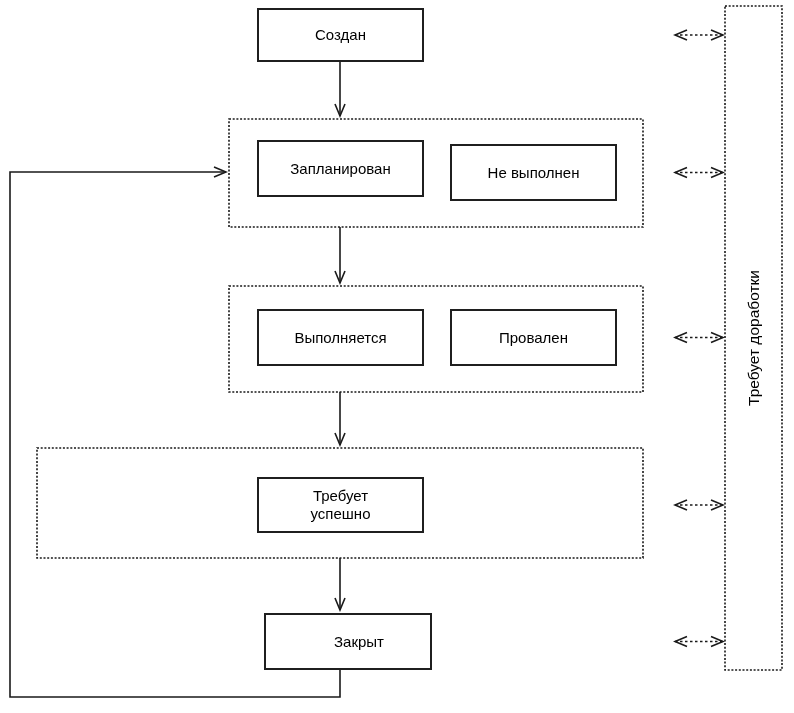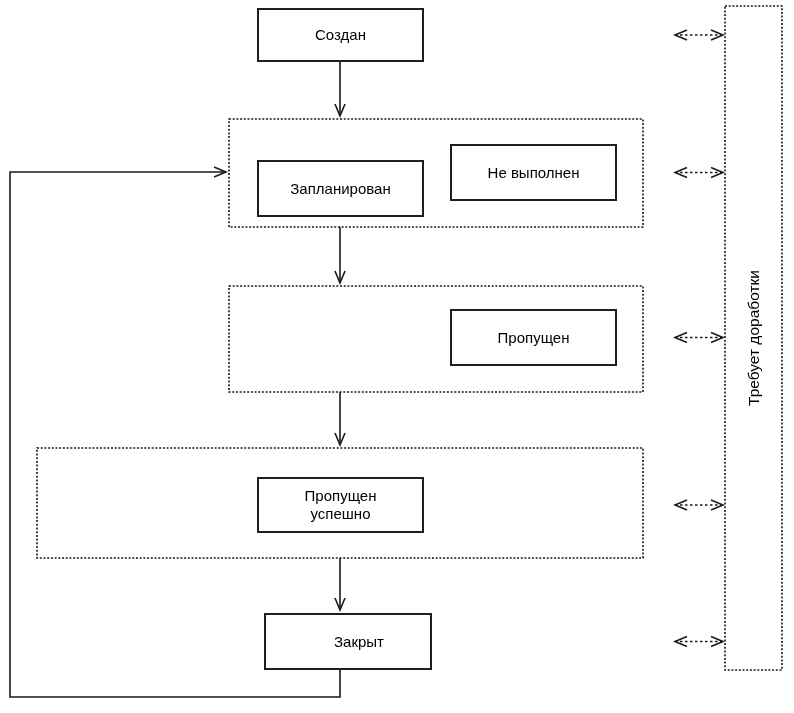--- a/index.html
+++ b/index.html
@@ -30,21 +30,21 @@
     align-items: center;
     justify-content: center;
     text-align: center;
     font-size: 15px;
     line-height: 1.2;
     color: #000000;
   }
   .bold { font-weight: normal; }
 
   #box-created    { left: 257px; top: 8px;   width: 167px; height: 54px; }
-  #box-planned    { left: 257px; top: 160px; width: 167px; height: 57px; }
+  #box-planned    { left: 257px; top: 140px; width: 167px; height: 57px; }
   #box-notexec    { left: 450px; top: 144px; width: 167px; height: 57px; }
   #box-inprogress { left: 257px; top: 309px; width: 167px; height: 57px; }
   #box-skipped    { left: 450px; top: 309px; width: 167px; height: 57px; }
   #box-failed     { left: 63px;  top: 477px; width: 166px; height: 56px; }
   #box-passed     { left: 257px; top: 477px; width: 167px; height: 56px; }
   #box-blocked    { left: 450px; top: 477px; width: 167px; height: 56px; }
   #box-closed     { left: 264px; top: 613px; width: 168px; height: 57px; padding-left: 22px; }
 
   #box-passed span { display: inline-block; max-width: 90px; }
 
@@ -103,28 +103,31 @@
   </div>
 
   <div class="box" id="box-planned">
     <span>Запланирован</span>
   </div>
 
   <div class="box bold" id="box-notexec">
     <span>Не выполнен</span>
   </div>
 
+  <div class="box" id="box-inprogress">
+    <span>Выполняется</span>
+  </div>
 
   <div class="box bold" id="box-skipped">
-    <span>Пропущен</span>
+    <span>Провален</span>
   </div>
 
 
   <div class="box bold" id="box-passed">
-    <span>Пропущен успешно</span>
+    <span>Требует успешно</span>
   </div>
 
 
   <div class="box" id="box-closed">
     <span>Закрыт</span>
   </div>
 
   <div id="sidebar-text">
     <span>Требует доработки</span>
   </div>

